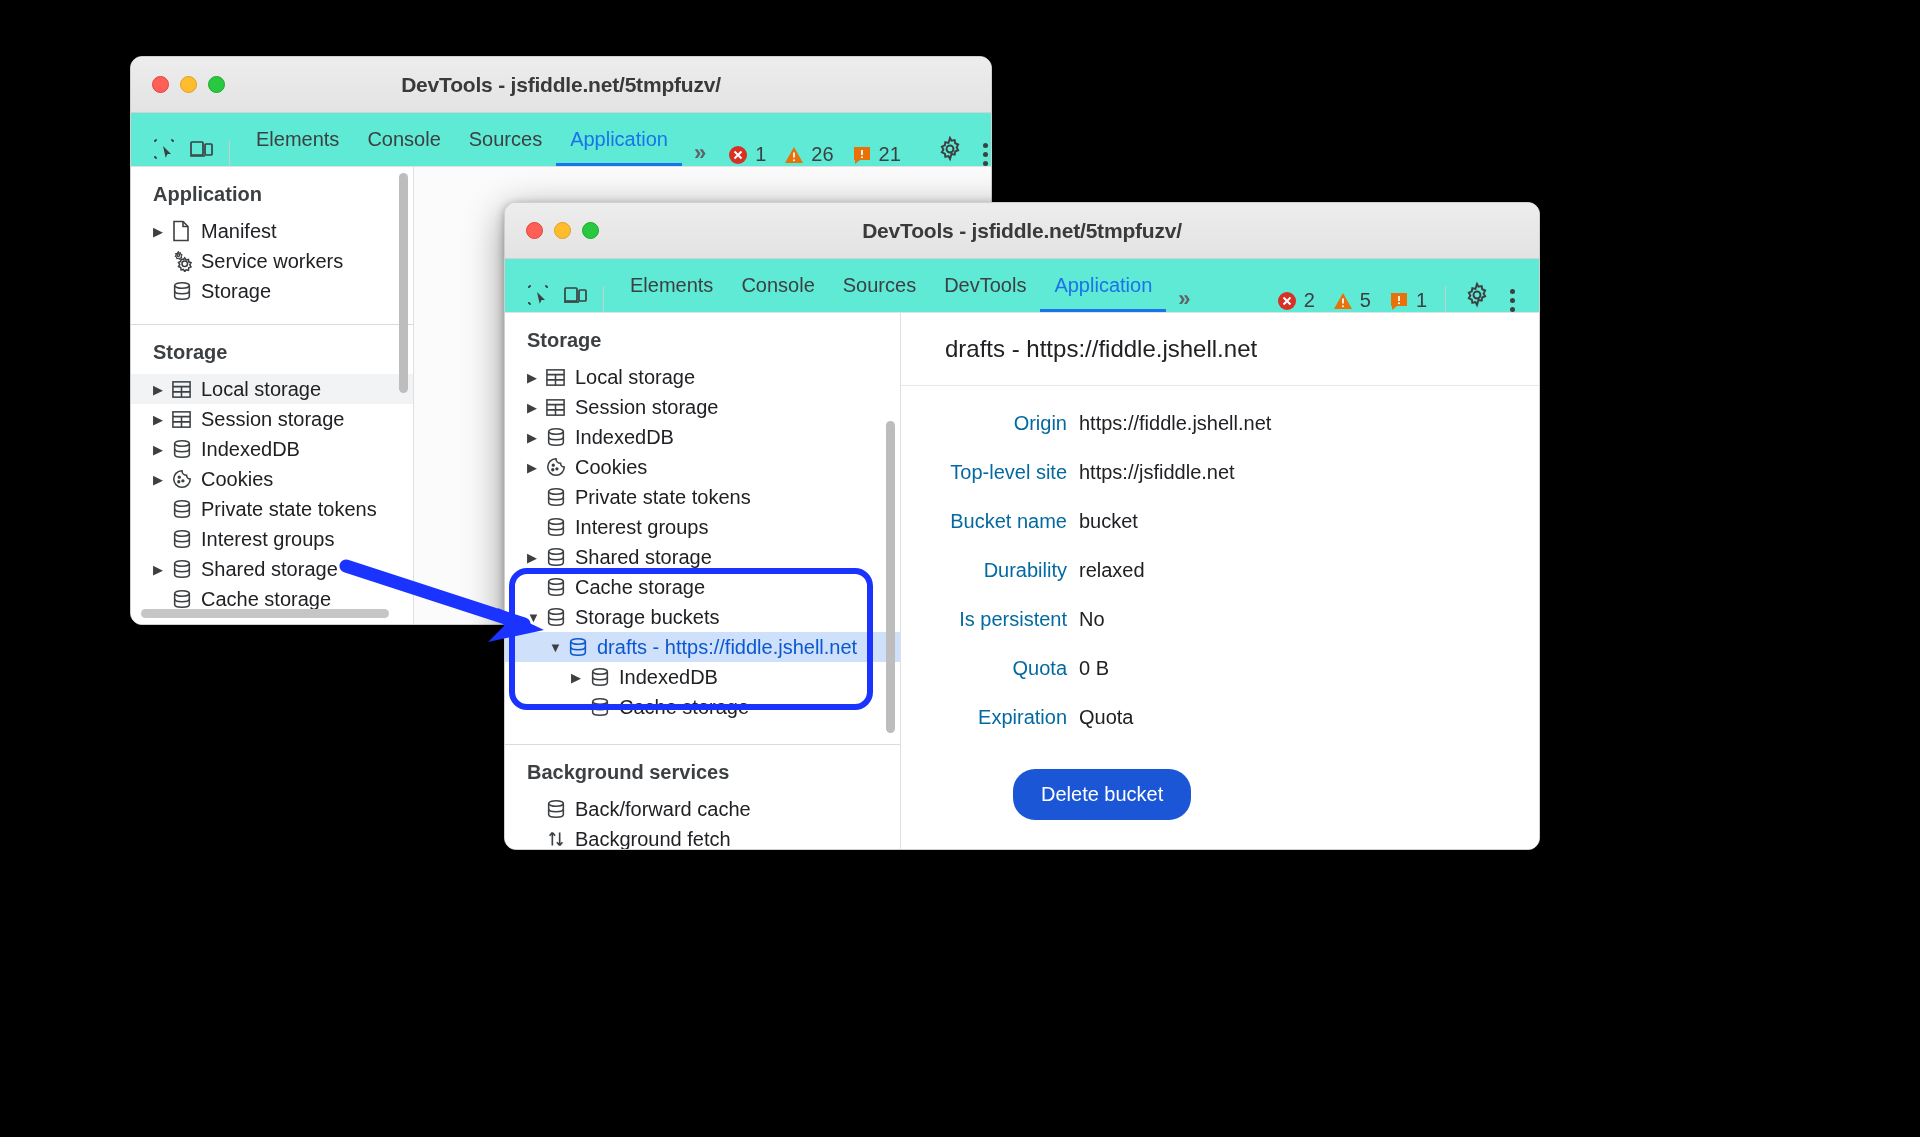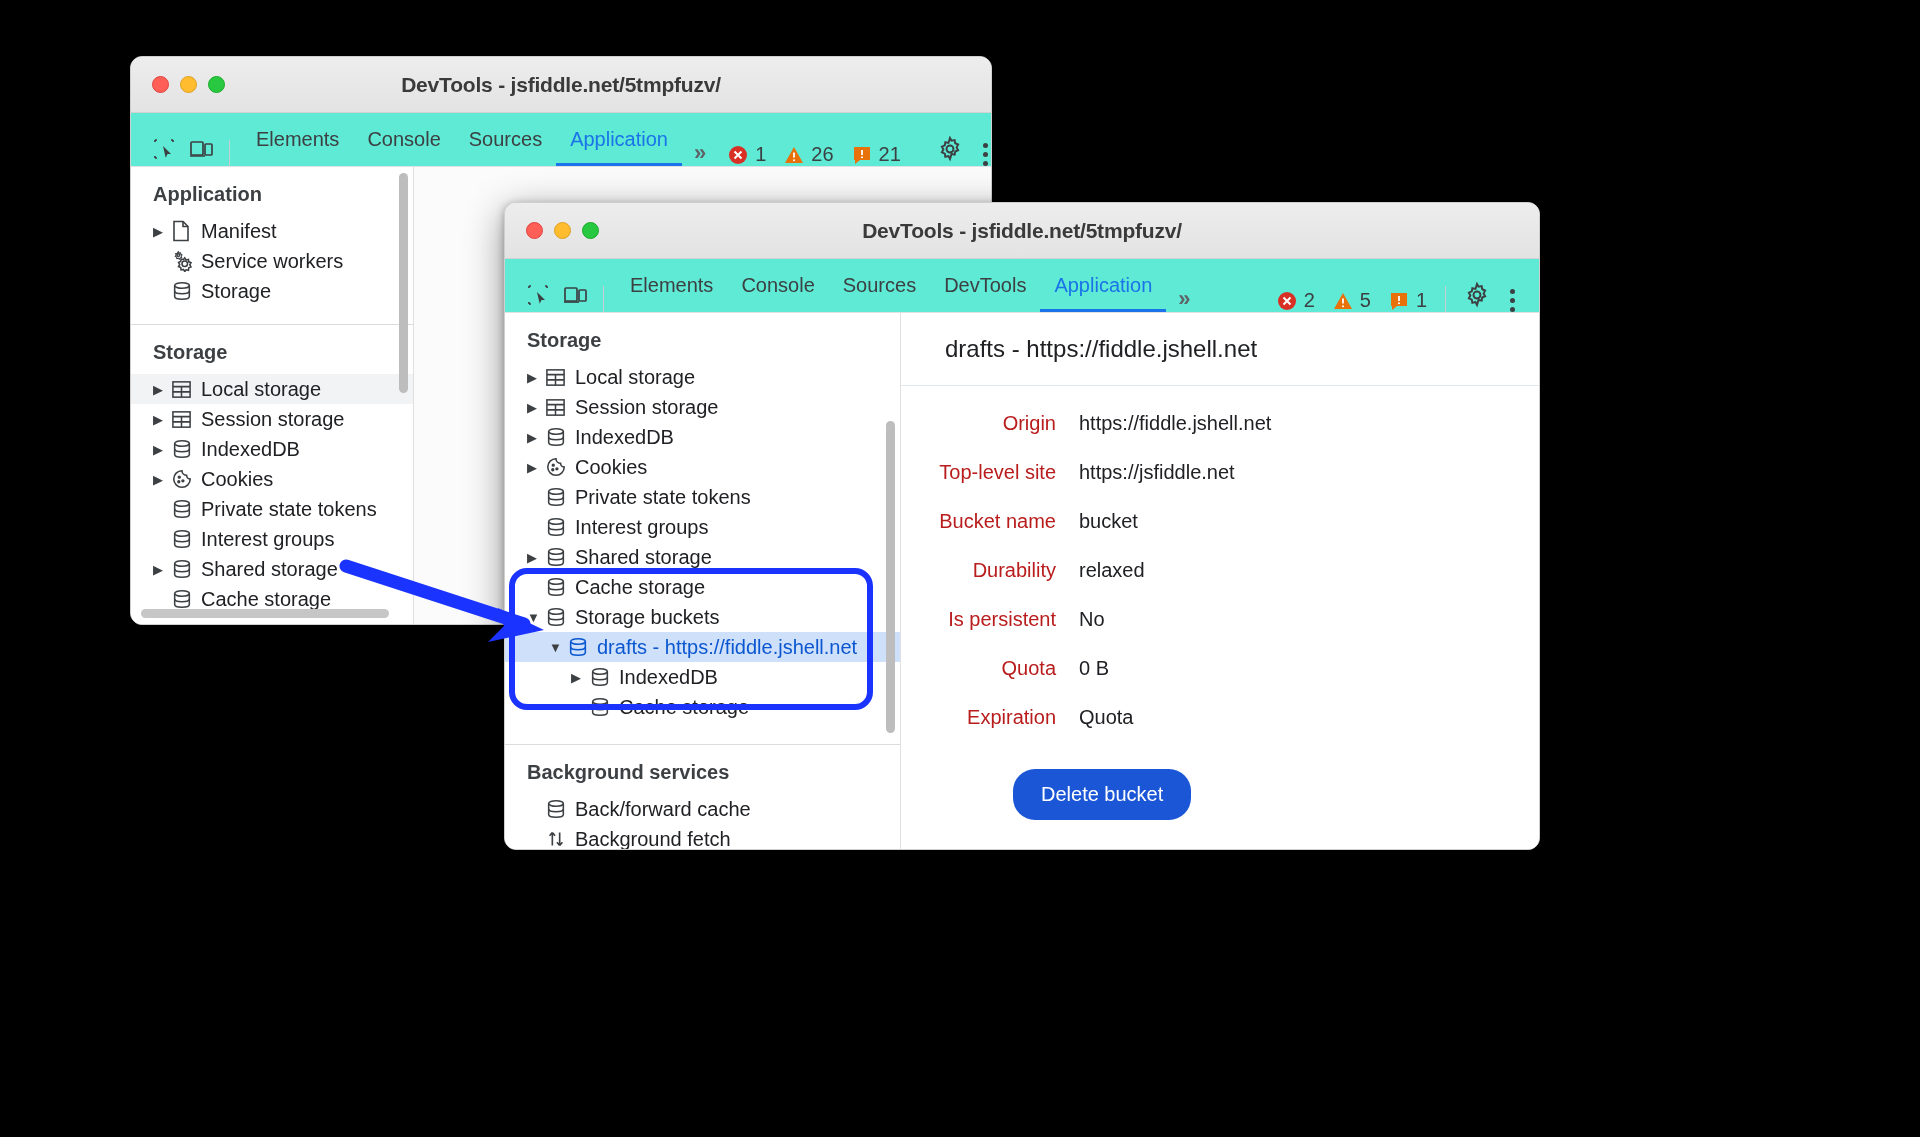--- a/index.html
+++ b/index.html
@@ -123,21 +123,21 @@
   .detail { flex: 1 1 auto; background: #fff; }
   .detail-head {
     font-size: 24px; color: #202124;
     padding: 22px 0 22px 44px;
     border-bottom: 1px solid #e3e7ef;
   }
   .kv { display: flex; align-items: baseline; margin-top: 26px; }
   .kv:first-of-type { margin-top: 22px; }
   .k {
     width: 178px; text-align: right; flex: 0 0 178px;
-    font-size: 20px; color: #b91c1c; padding-right: 23px;
+    font-size: 20px; color: #0369a1; padding-right: 12px;
   }
   .v { font-size: 20px; color: #202124; }
   .btn-delete {
     margin: 40px 0 0 112px;
     background: #1a56d6; color: #ffffff;
     border: none; border-radius: 22px;
     font-size: 20px; font-family: inherit;
     padding: 14px 28px;
     cursor: pointer;
   }

